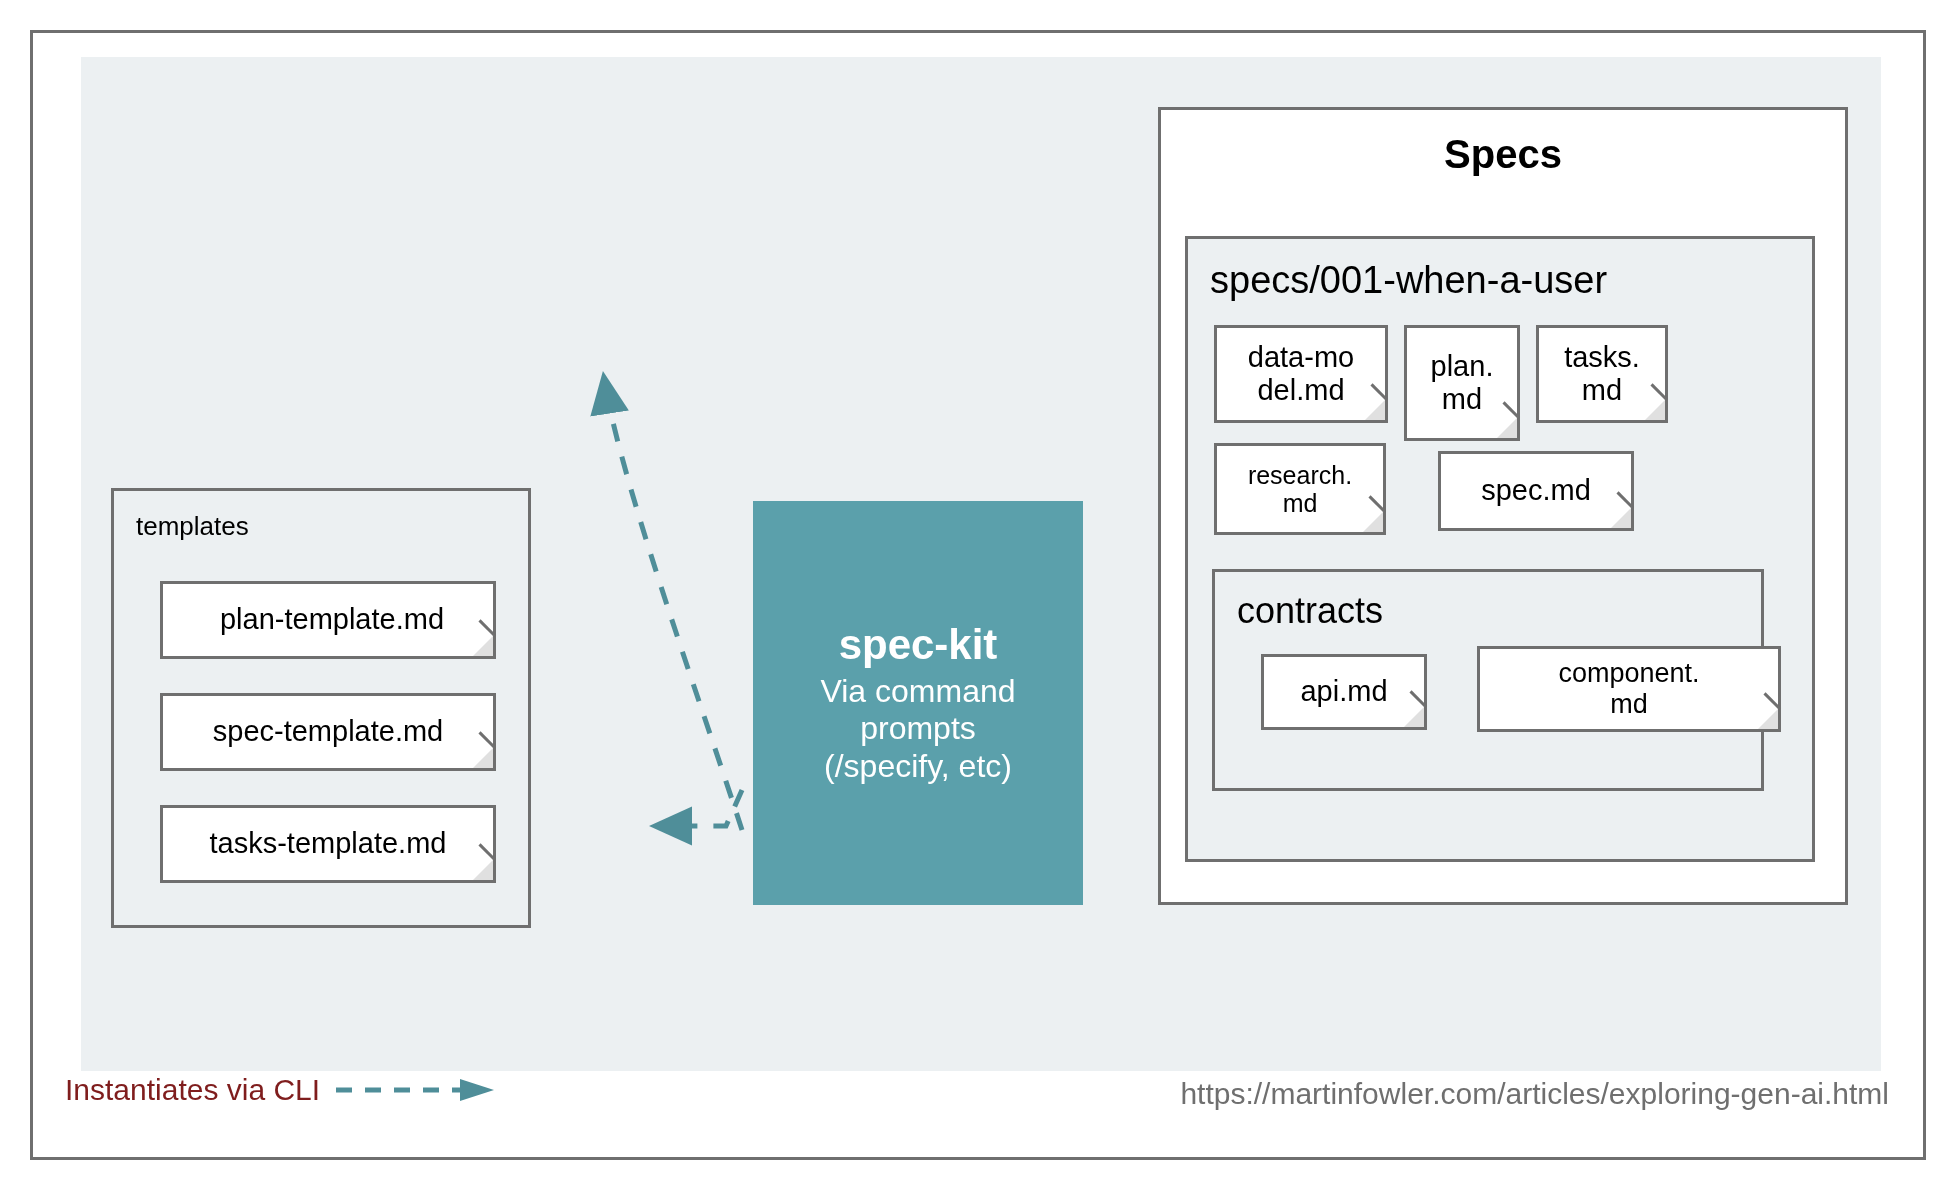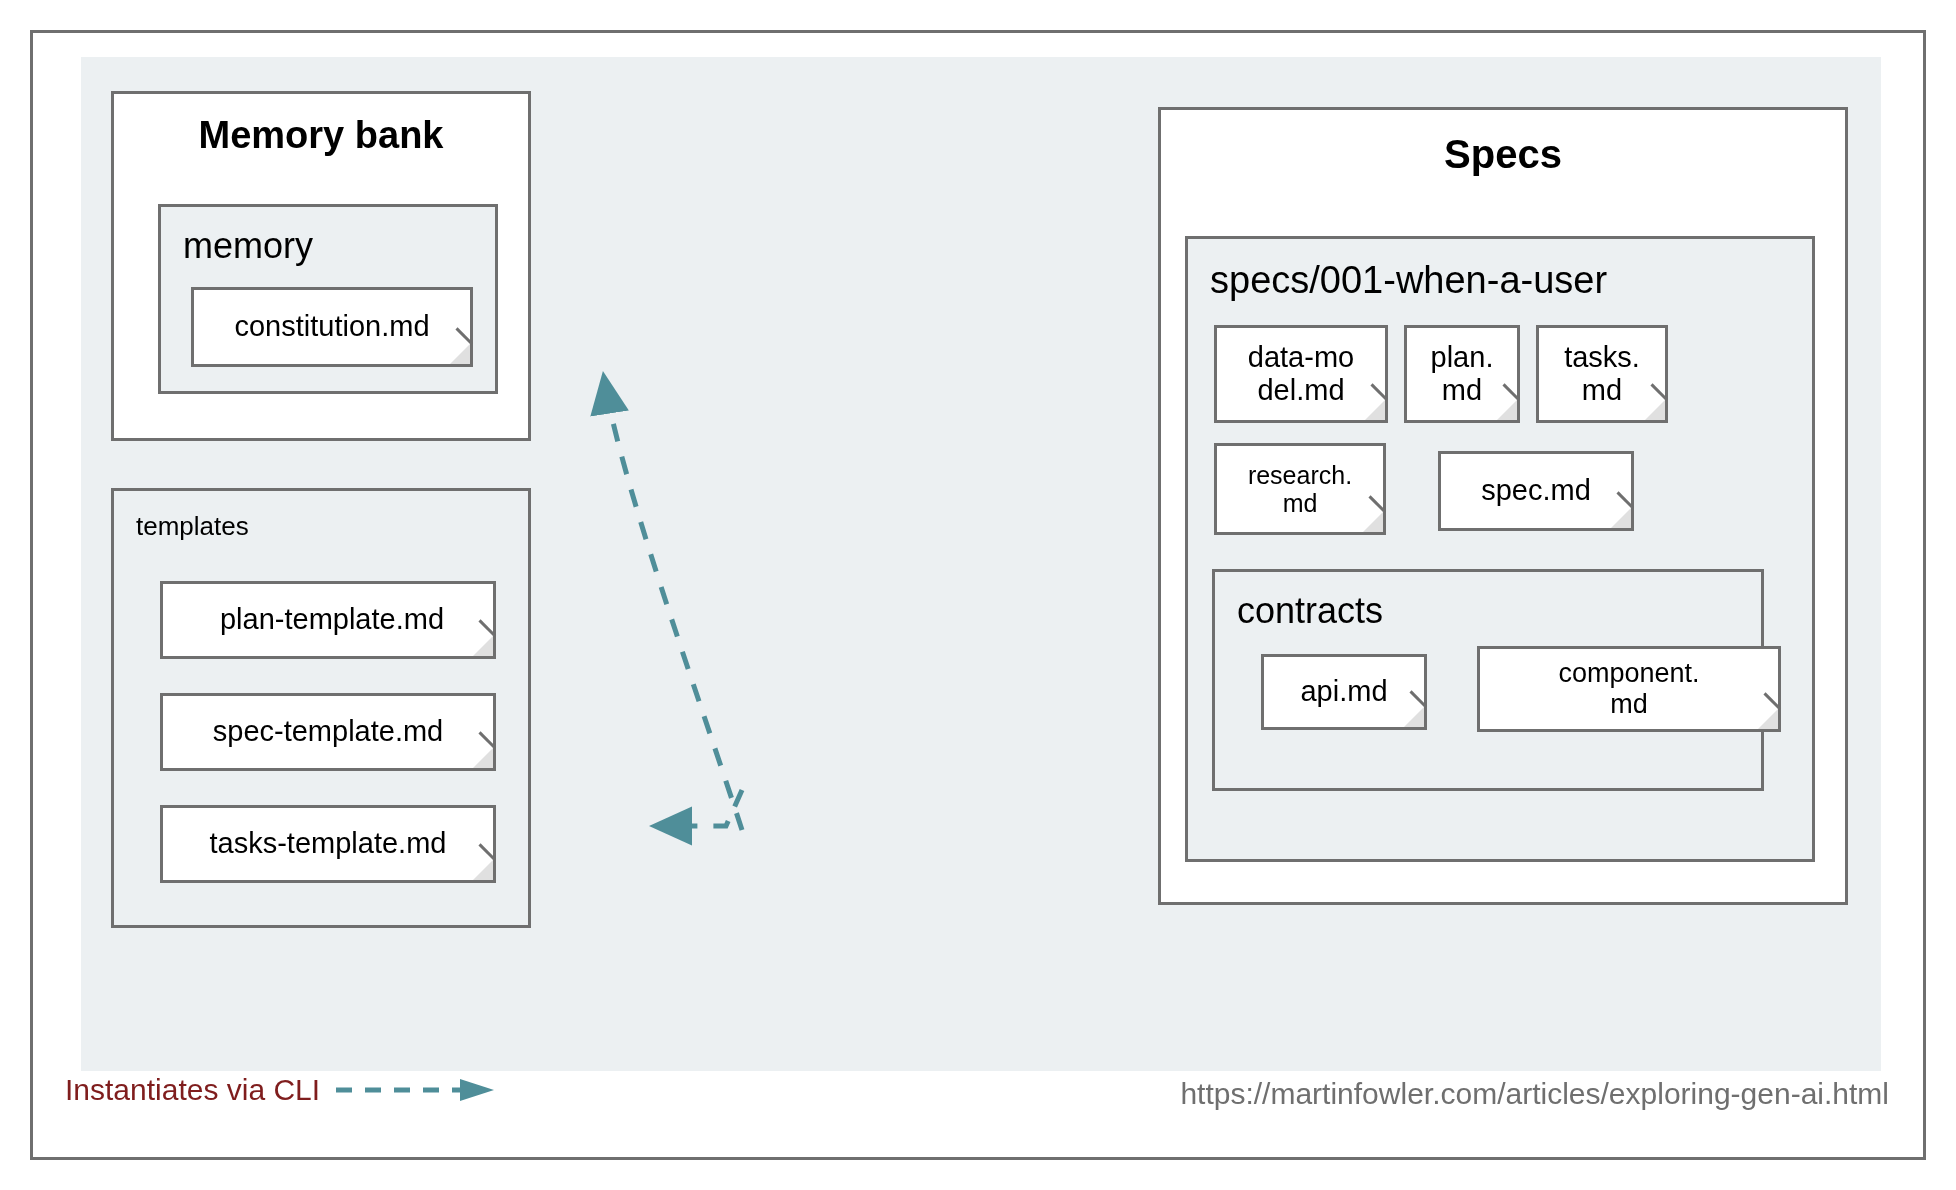--- a/index.html
+++ b/index.html
@@ -143,33 +143,20 @@
 </style>
 </head>
 <body>
 
 <div id="diagram-root">
 
   <div class="outer-frame">
 
     <div class="panel"></div>
 
-    <div class="group white" style="left:78px; top:58px; width:420px; height:350px;">
-      <div class="group-title-center" style="top:20px; font-size:38px;">Memory bank</div>
-
-      <div class="group tint" style="left:44px; top:110px; width:340px; height:190px;">
-        <div class="group-title-left" style="left:22px; top:18px; font-size:36px;">memory</div>
-
-        <div class="file-card" style="left:30px; top:80px; width:282px; height:80px; font-size:29px;">
-          <span class="card-label">constitution.md</span>
-          <span class="fold-tri"></span>
-          <span class="fold-edge"></span>
-        </div>
-      </div>
-    </div>
 
     <div class="group tint" style="left:78px; top:455px; width:420px; height:440px;">
       <div class="group-title-left" style="left:22px; top:20px; font-size:26px;">templates</div>
 
       <div class="file-card" style="left:46px; top:90px; width:336px; height:78px; font-size:29px;padding-left:8px;">
         <span class="card-label">plan-template.md</span>
         <span class="fold-tri"></span>
         <span class="fold-edge"></span>
       </div>
 
@@ -180,35 +167,41 @@
       </div>
 
       <div class="file-card" style="left:46px; top:314px; width:336px; height:78px; font-size:29px;">
         <span class="card-label">tasks-template.md</span>
         <span class="fold-tri"></span>
         <span class="fold-edge"></span>
       </div>
     </div>
 
 
+    <div class="block" style="left:720px; top:468px; width:330px; height:404px; background:#5ba0ab;">
+      <span class="block-title" style="font-size:42px; margin-bottom:4px;">spec-kit</span>
+      <span class="block-sub" style="font-size:32px;">Via command</span>
+      <span class="block-sub" style="font-size:32px;">prompts</span>
+      <span class="block-sub" style="font-size:32px;">(/specify, etc)</span>
+    </div>
 
     <div class="group white" style="left:1125px; top:74px; width:690px; height:798px;">
       <div class="group-title-center" style="top:22px; font-size:40px;">Specs</div>
 
       <div class="group tint" style="left:24px; top:126px; width:630px; height:626px;">
         <div class="group-title-left" style="left:22px; top:20px; font-size:38px;">specs/001-when-a-user</div>
 
         <div class="file-card" style="left:26px; top:86px; width:174px; height:98px; font-size:29px;">
           <span class="card-label" style="white-space:pre-line;">data-mo
 del.md</span>
           <span class="fold-tri"></span>
           <span class="fold-edge"></span>
         </div>
 
-        <div class="file-card" style="left:216px; top:86px; width:116px; height:98px; font-size:29px;">
+        <div class="file-card" style="left:216px; top:86px; width:116px; height:116px; font-size:29px;">
           <span class="card-label" style="white-space:pre-line;">plan.
 md</span>
           <span class="fold-tri"></span>
           <span class="fold-edge"></span>
         </div>
 
         <div class="file-card" style="left:348px; top:86px; width:132px; height:98px; font-size:29px;">
           <span class="card-label" style="white-space:pre-line;">tasks.
 md</span>
           <span class="fold-tri"></span>

